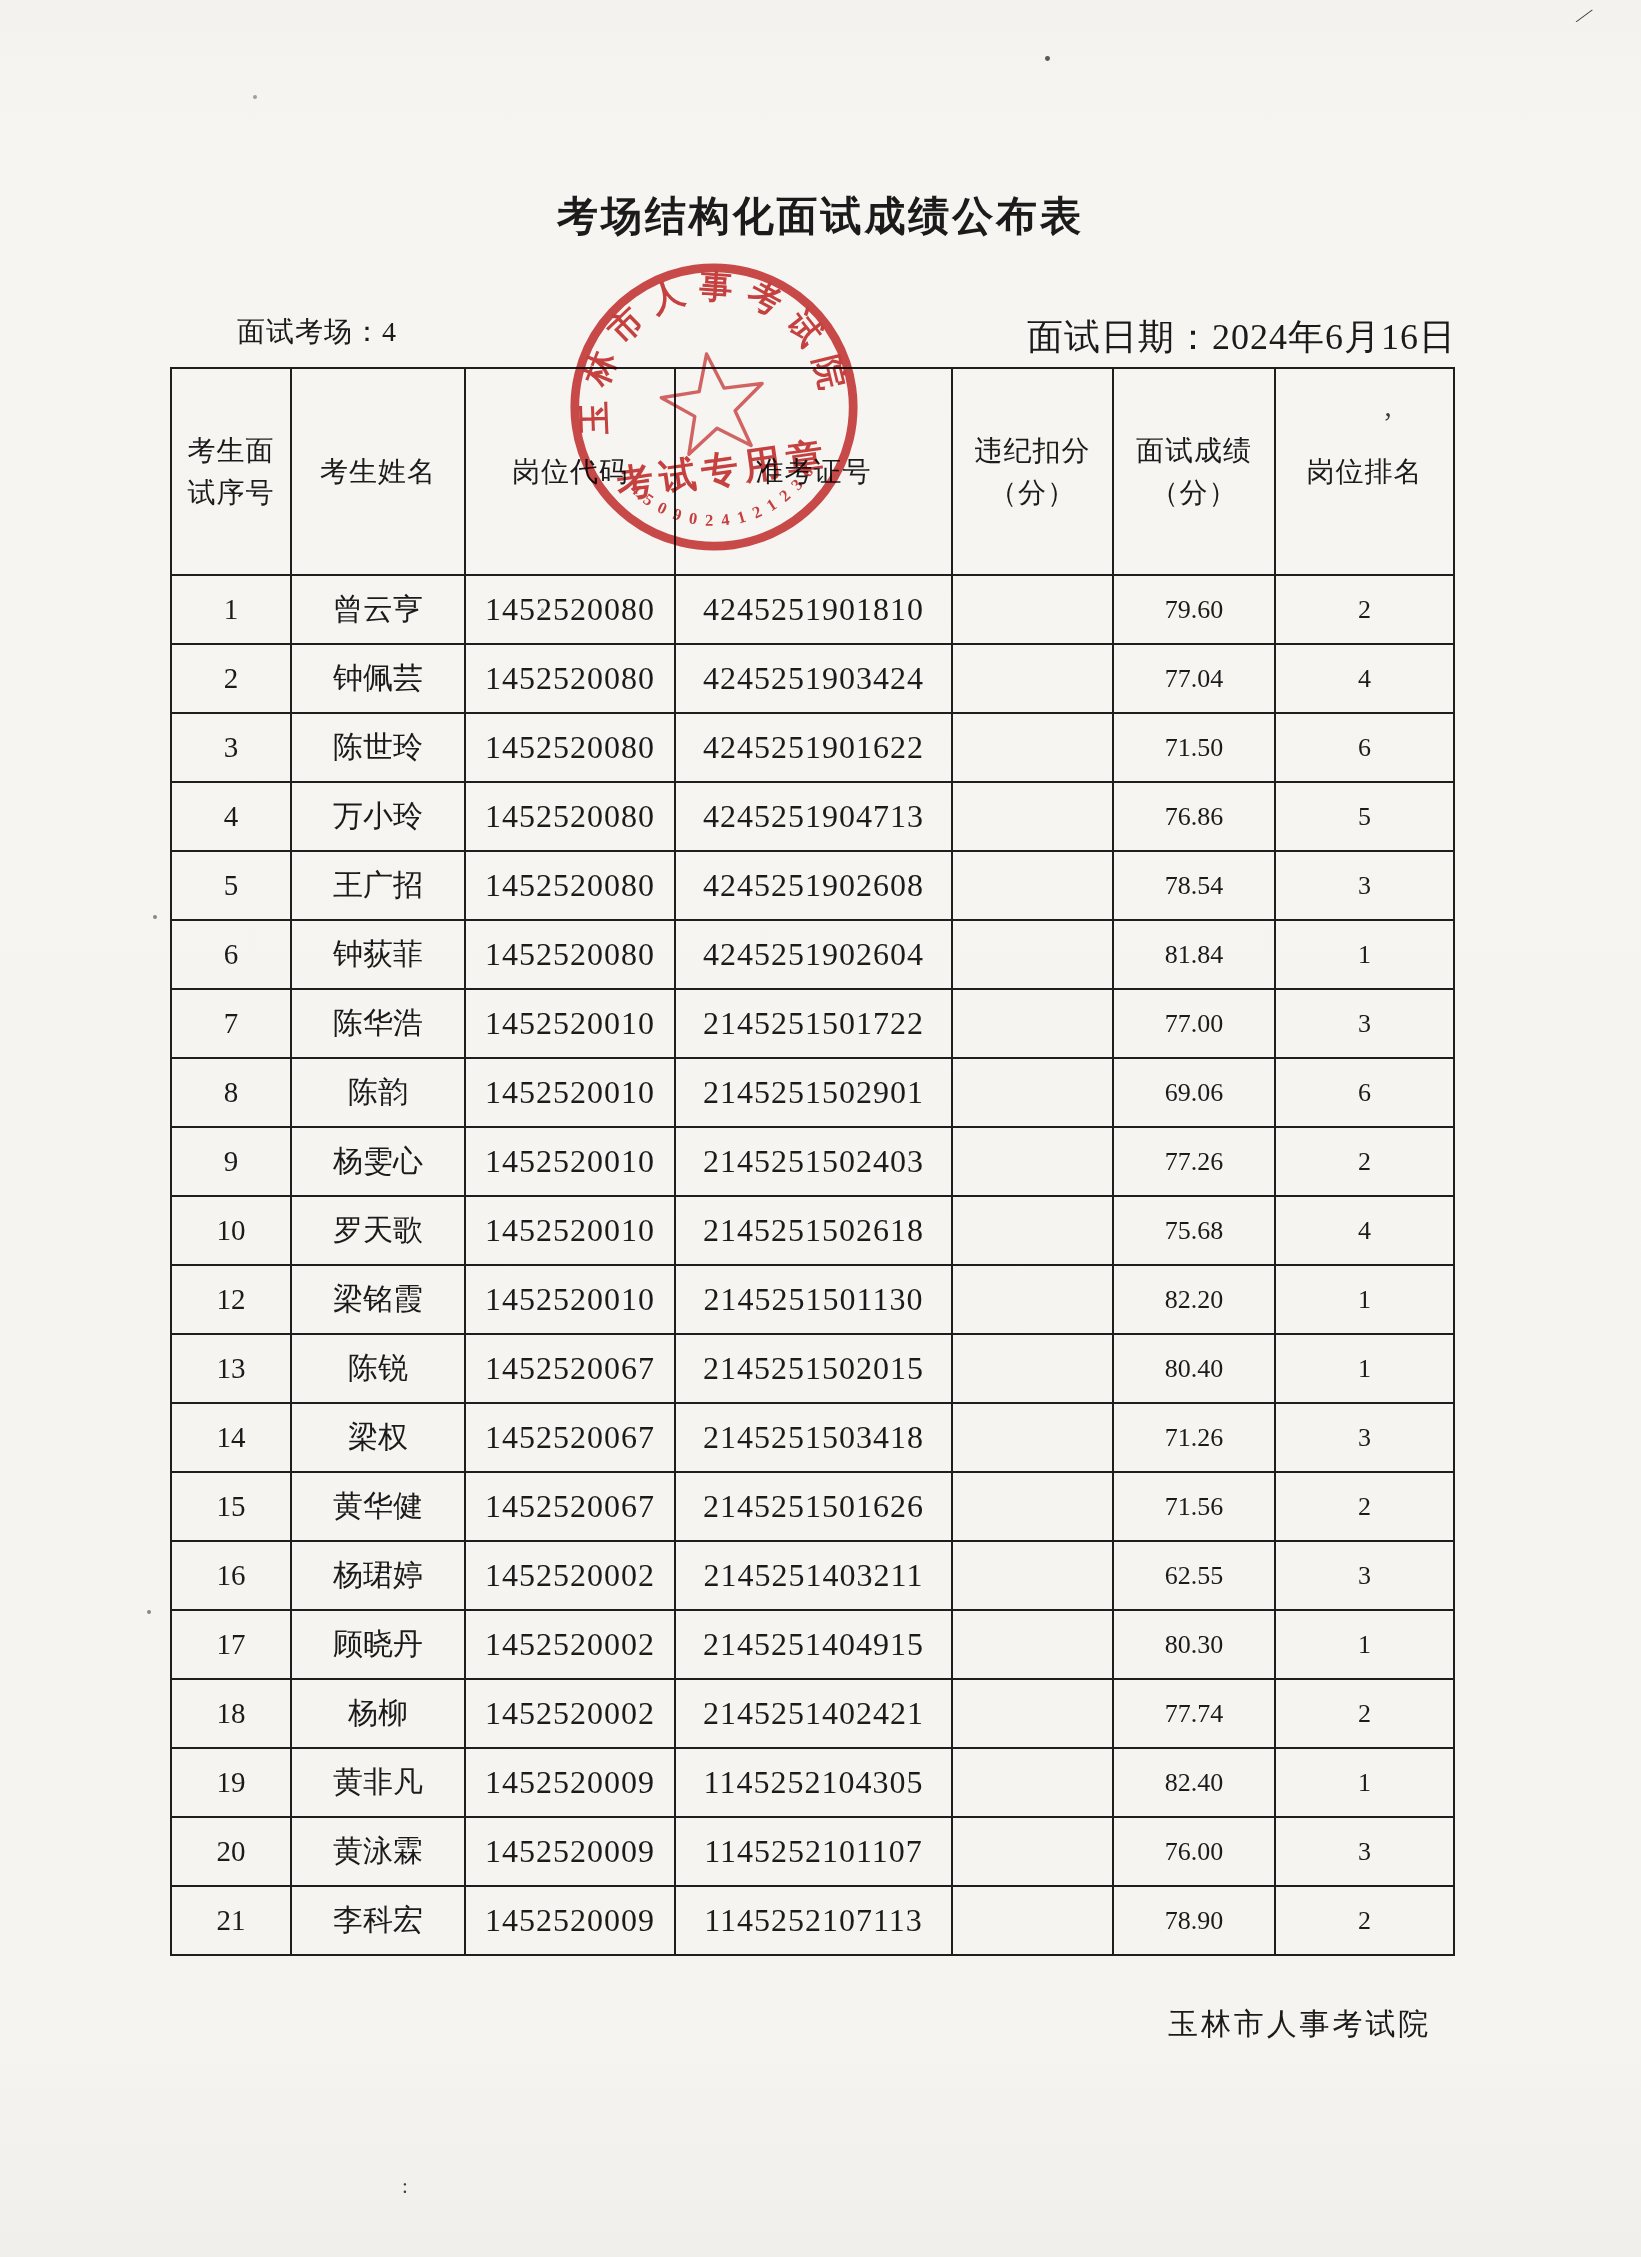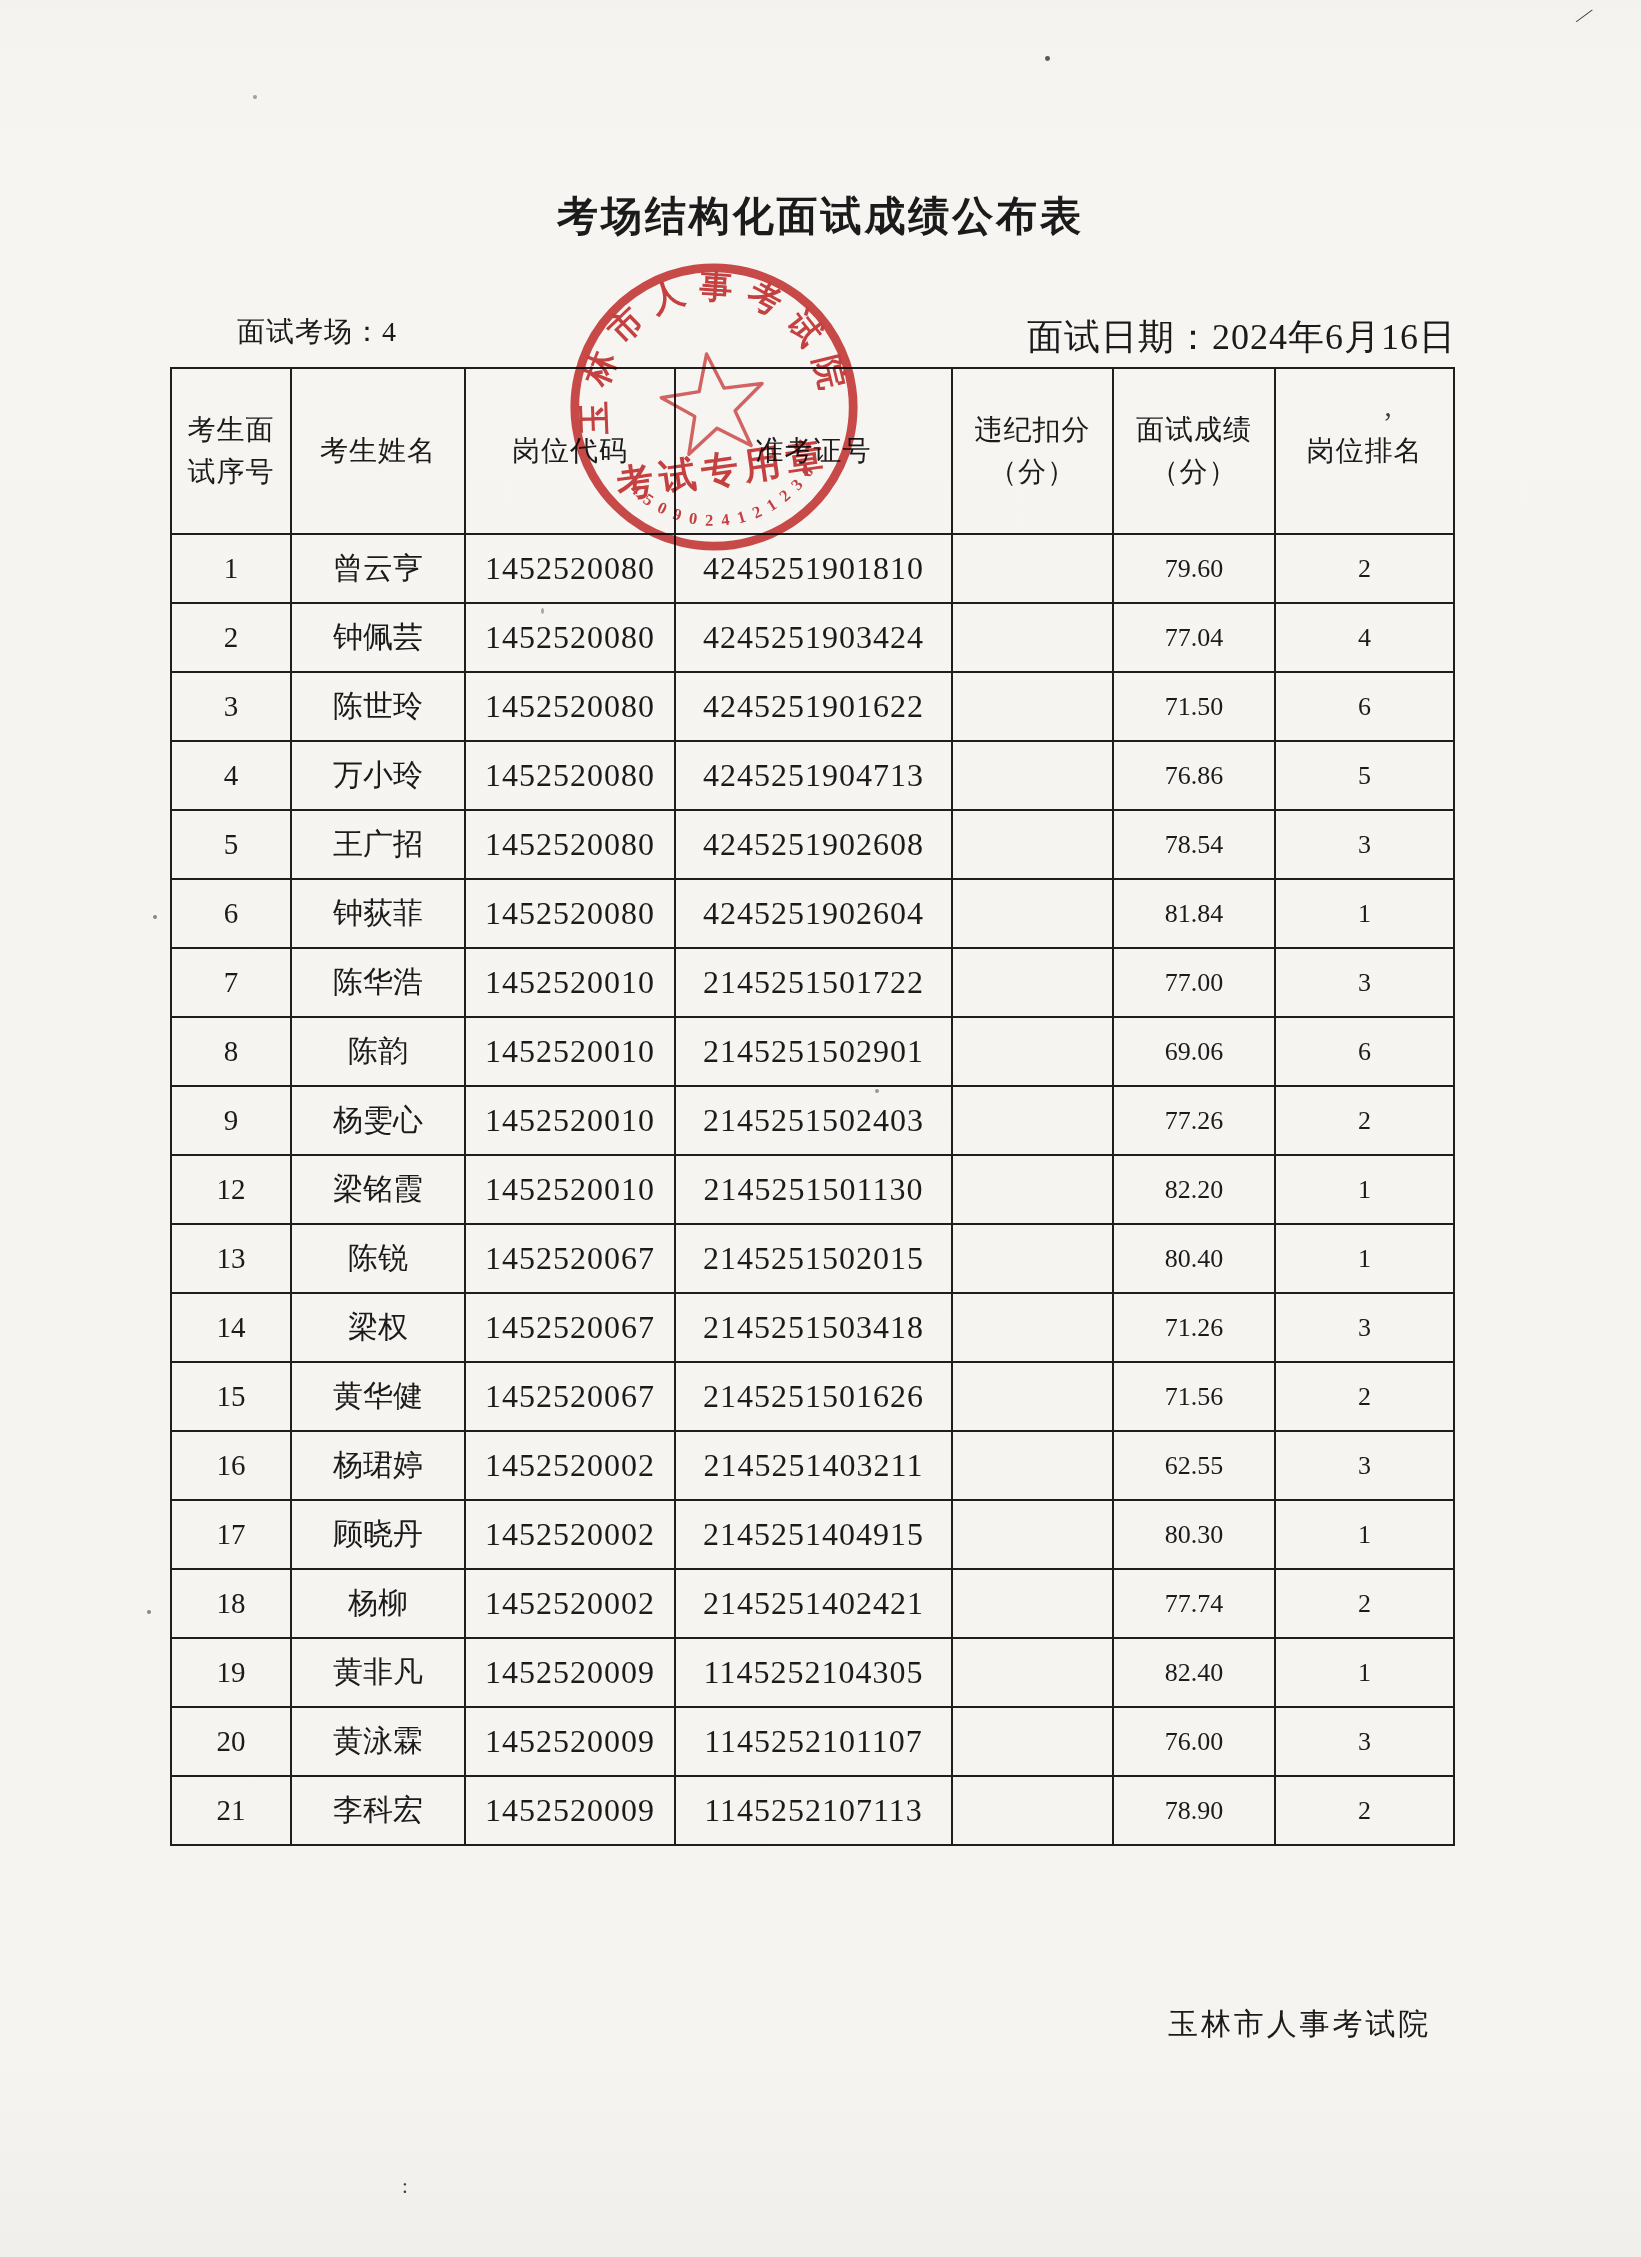--- a/index.html
+++ b/index.html
@@ -24,21 +24,21 @@
   table.score-table {
     position:absolute; top:367px; left:170px;
     width:1283px; table-layout:fixed;
     border-collapse:collapse;
   }
   .score-table th, .score-table td {
     border:2.4px solid #1e1e1e;
     text-align:center; vertical-align:middle;
     padding:0; overflow:hidden;
   }
-  .score-table thead tr { height:166px; }
+  .score-table thead tr { height:207px; }
   .score-table tbody tr { height:69px; }
   .score-table th {
     font-weight:normal; font-size:28px;
     white-space:pre-line; line-height:1.5; letter-spacing:1px;
   }
   .score-table td { font-size:30px; }
   td.cell-code, td.cell-ticket { font-size:32px; letter-spacing:1px; }
   td.cell-no { font-size:29px; }
   td.cell-rank, td.cell-score { font-size:26px; }
 
@@ -175,20 +175,29 @@
         <tr>
       <td class="cell-no">9</td>
       <td class="cell-name">杨雯心</td>
       <td class="cell-code">1452520010</td>
       <td class="cell-ticket">2145251502403</td>
       <td class="cell-deduction"></td>
       <td class="cell-score">77.26</td>
       <td class="cell-rank">2</td>
     </tr>
         <tr>
+      <td class="cell-no">10</td>
+      <td class="cell-name">罗天歌</td>
+      <td class="cell-code">1452520010</td>
+      <td class="cell-ticket">2145251502618</td>
+      <td class="cell-deduction"></td>
+      <td class="cell-score">75.68</td>
+      <td class="cell-rank">4</td>
+    </tr>
+        <tr>
       <td class="cell-no">12</td>
       <td class="cell-name">梁铭霞</td>
       <td class="cell-code">1452520010</td>
       <td class="cell-ticket">2145251501130</td>
       <td class="cell-deduction"></td>
       <td class="cell-score">82.20</td>
       <td class="cell-rank">1</td>
     </tr>
         <tr>
       <td class="cell-no">13</td>

